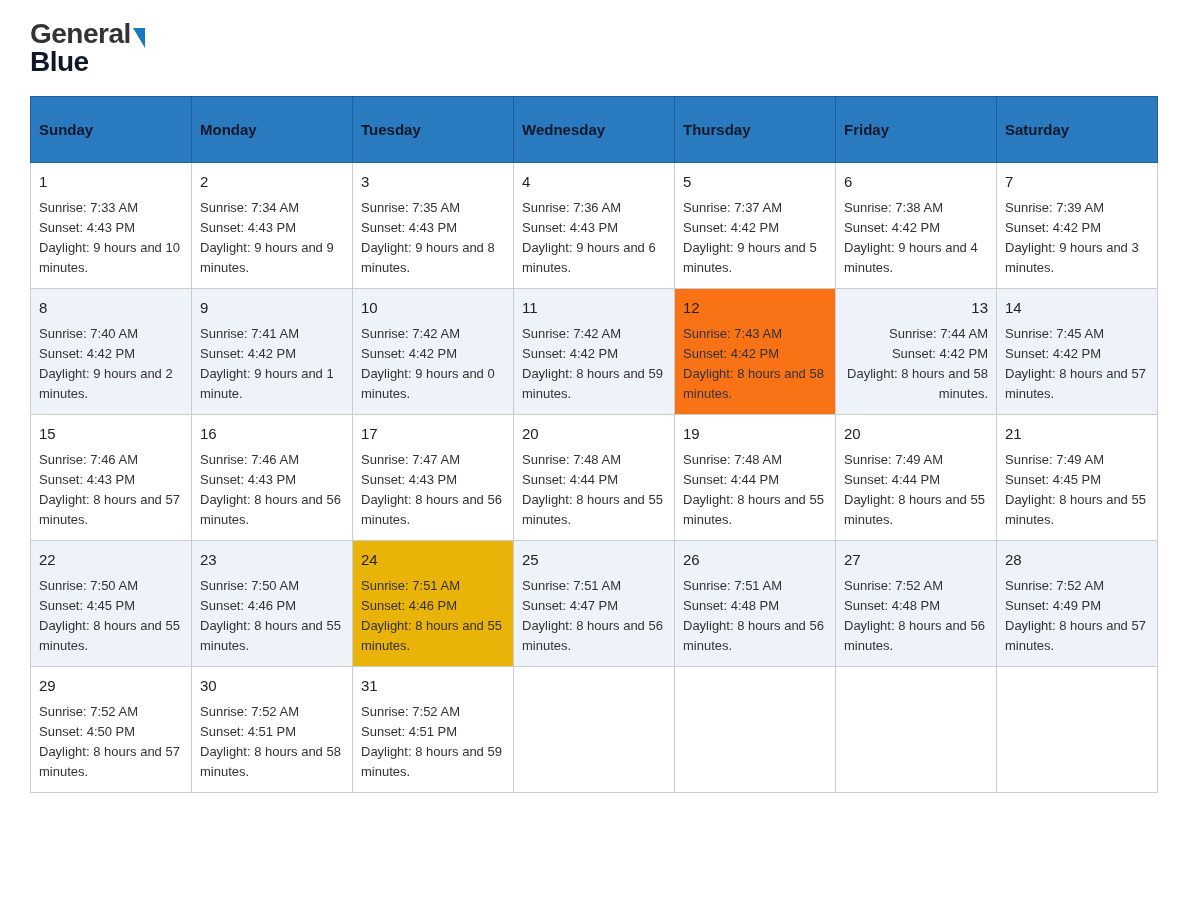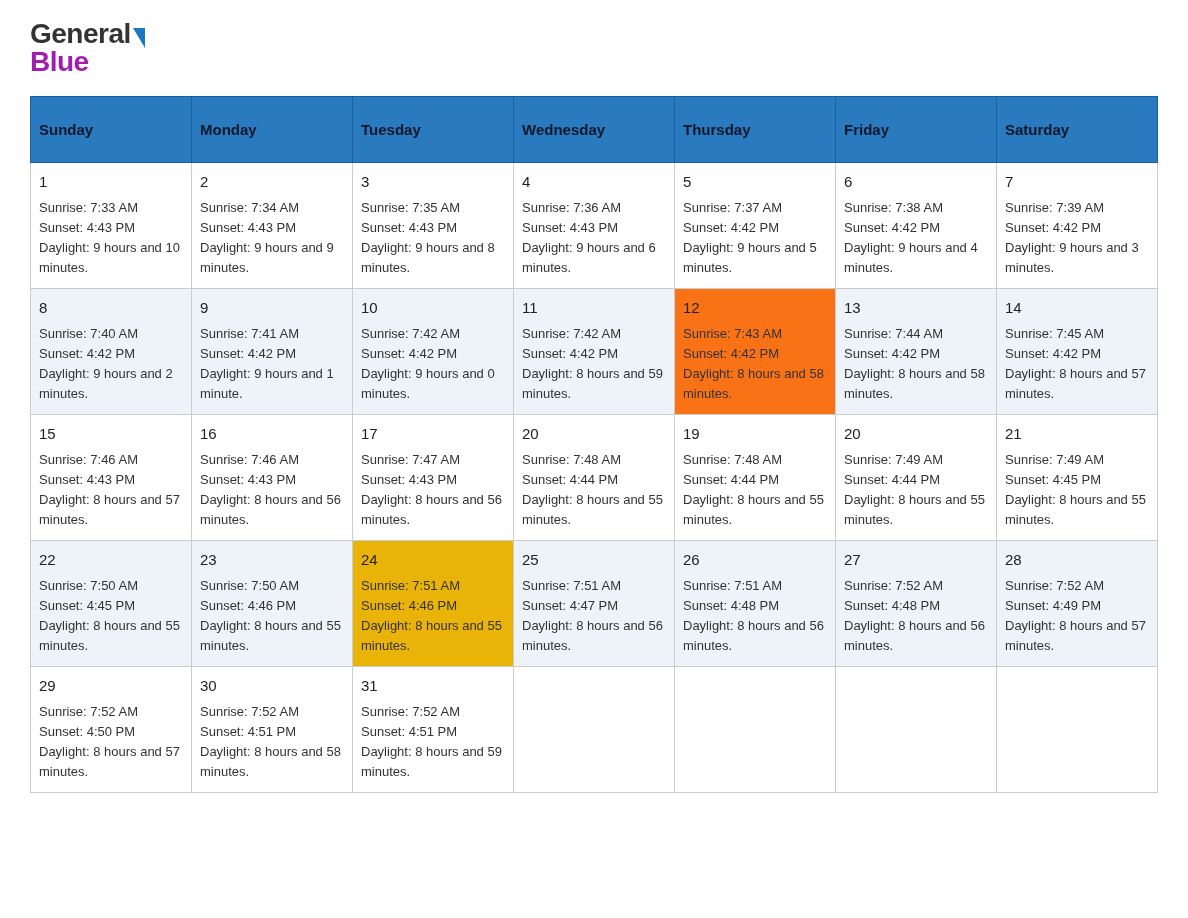--- a/index.html
+++ b/index.html
@@ -28,21 +28,21 @@
     }
     .logo-general {
       font-size: 28px;
       font-weight: bold;
       color: #333;
       letter-spacing: -0.5px;
     }
     .logo-blue {
       font-size: 28px;
       font-weight: bold;
-      color: #a21caf;
+      color: #0f172a;
       letter-spacing: -0.5px;
     }
     .logo-triangle {
       width: 0;
       height: 0;
       border-left: 12px solid transparent;
       border-top: 20px solid #1a78c2;
       margin-left: 2px;
       margin-top: 4px;
     }
@@ -182,21 +182,21 @@
           <div class="day-info">Sunrise: 7:42 AM<br>Sunset: 4:42 PM<br>Daylight: 9 hours and 0 minutes.</div>
         </td>
         <td style="background-color: rgb(238, 243, 249); margin-top: 38px;">
           <span class="day-num">11</span>
           <div class="day-info">Sunrise: 7:42 AM<br>Sunset: 4:42 PM<br>Daylight: 8 hours and 59 minutes.</div>
         </td>
         <td style="background-color: #f97316;">
           <span class="day-num">12</span>
           <div class="day-info">Sunrise: 7:43 AM<br>Sunset: 4:42 PM<br>Daylight: 8 hours and 58 minutes.</div>
         </td>
-        <td style="background-color: rgb(238, 243, 249);">
+        <td style="background-color: rgb(238, 243, 249); text-align: right;">
           <span class="day-num">13</span>
           <div class="day-info">Sunrise: 7:44 AM<br>Sunset: 4:42 PM<br>Daylight: 8 hours and 58 minutes.</div>
         </td>
         <td style="background-color: rgb(238, 243, 249);">
           <span class="day-num">14</span>
           <div class="day-info">Sunrise: 7:45 AM<br>Sunset: 4:42 PM<br>Daylight: 8 hours and 57 minutes.</div>
         </td>
       </tr>
       <tr>
         <td>

